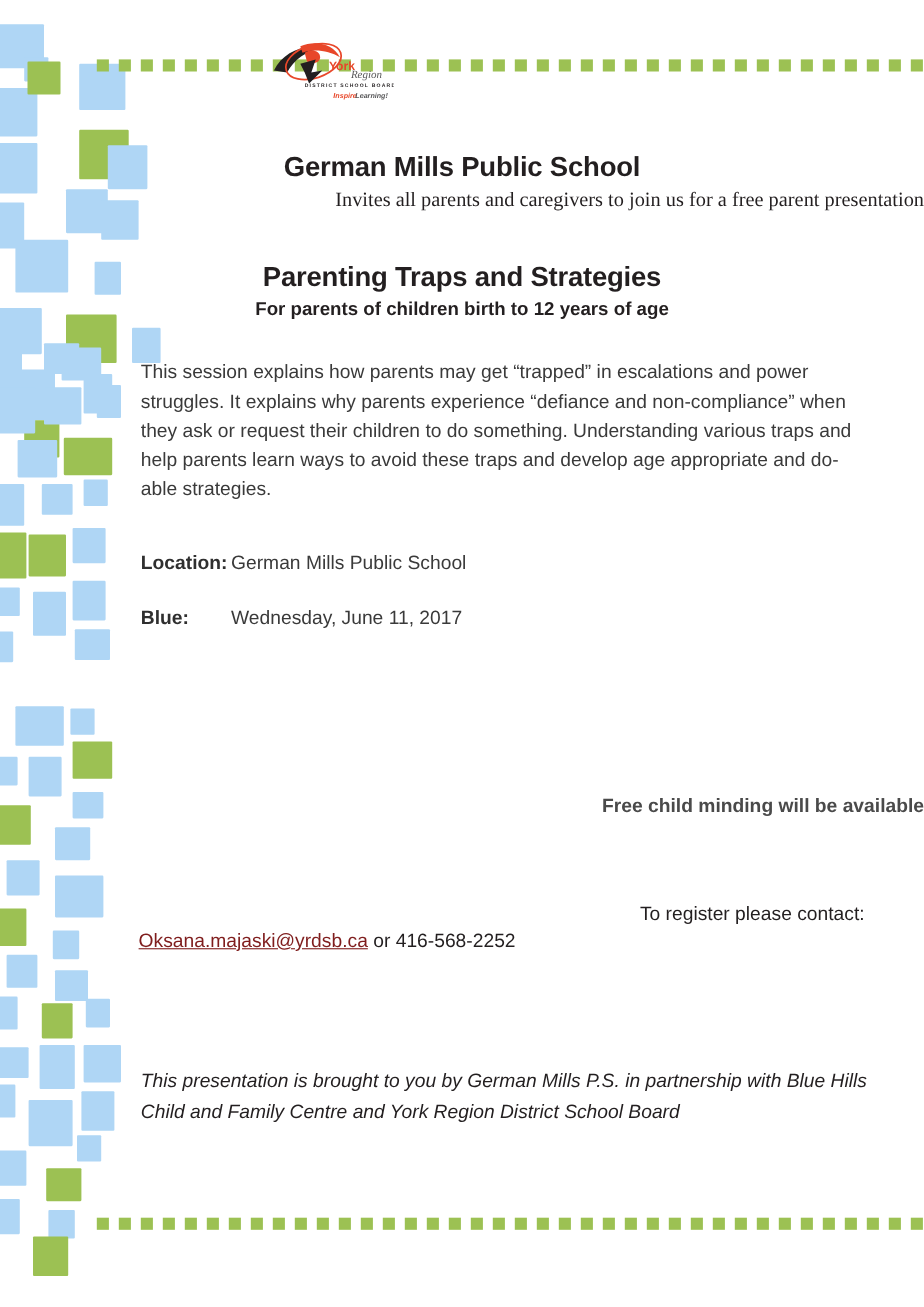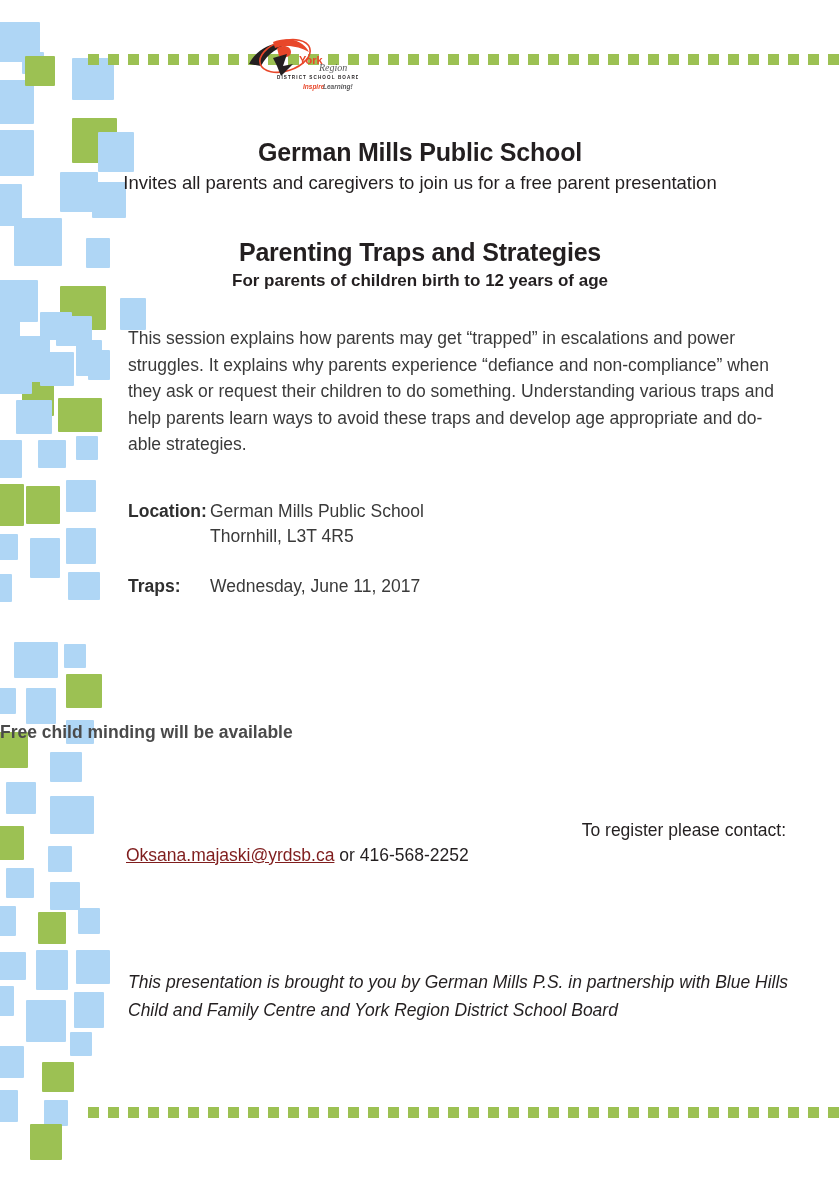--- a/index.html
+++ b/index.html
@@ -67,22 +67,23 @@
     width: 840px;
     text-align: center;
     font-size: 25px;
     font-weight: bold;
     letter-spacing: -0.2px;
   }
   .invite-line {
     position: absolute;
     left: 0; top: 172px;
     width: 840px;
-    text-align: center;
+    text-align: right;
     font-size: 18.5px;
+    font-family: Liberation Serif, serif;
   }
 
   .session-title {
     position: absolute;
     left: 0; top: 238px;
     width: 840px;
     text-align: center;
     font-size: 25px;
     font-weight: bold;
     letter-spacing: -0.2px;
@@ -126,21 +127,21 @@
     line-height: 25px;
   }
   .det-value { line-height: 25px; }
   .det-value div + div { margin-top: 0; }
 
   .childminding {
     position: absolute;
     left: 0;
     top: 722px;
     width: 840px;
-    text-align: left;
+    text-align: right;
     font-size: 17.5px;
     font-weight: bold;
     color: #4a4a4a;
   }
 
   .contact {
     position: absolute;
     left: 126px;
     top: 818px;
     width: 660px;
@@ -342,25 +343,24 @@
   <div class="session-title">Parenting Traps and Strategies</div>
   <div class="session-sub">For parents of children birth to 12 years of age</div>
 
   <div class="blurb">This session explains how parents may get “trapped” in escalations and power struggles.  It explains why parents experience “defiance and non-compliance” when they ask or request their children to do something.  Understanding various traps and help parents learn ways to avoid these traps and develop age appropriate and do-able strategies.</div>
 
   <div class="details">
     <div class="det-row">
       <div class="det-label">Location:</div>
       <div class="det-value">
         <div>German Mills Public School</div>
-        <div>Thornhill, L3T 4R5</div>
       </div>
     </div>
     <div class="det-row">
-      <div class="det-label">Traps:</div>
+      <div class="det-label">Blue:</div>
       <div class="det-value">Wednesday, June 11, 2017</div>
     </div>
   </div>
 
   <div class="childminding">Free child minding will be available</div>
 
   <div class="contact">
     <div class="indent">To register please contact:</div>
     <div><span class="email-link">Oksana.majaski@yrdsb.ca</span><span> or </span><span>416-568-2252</span></div>
   </div>

